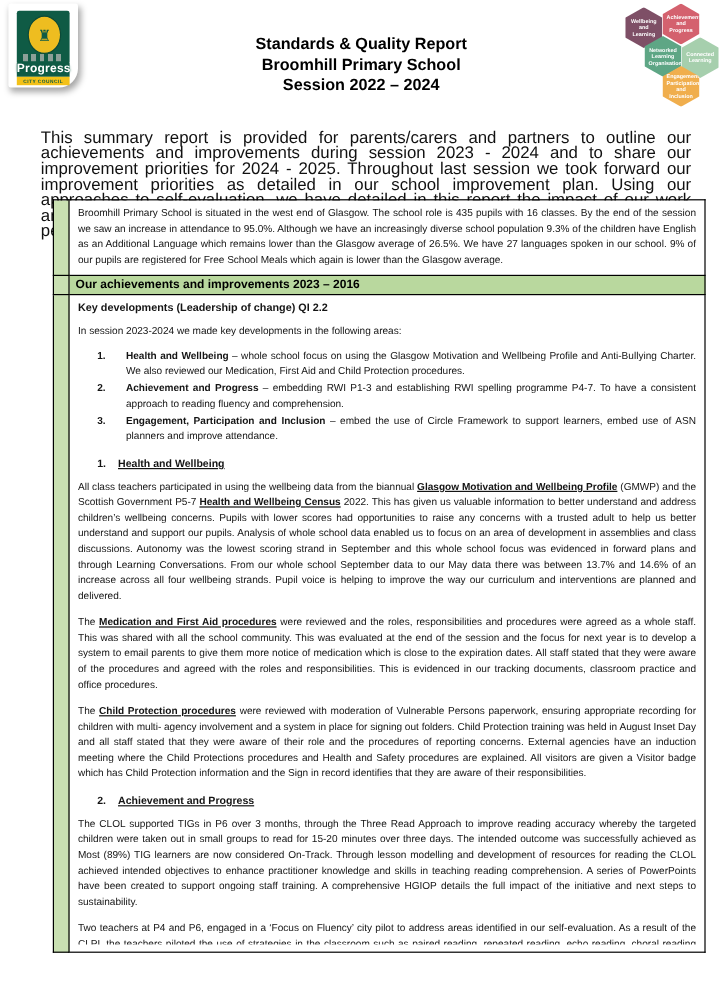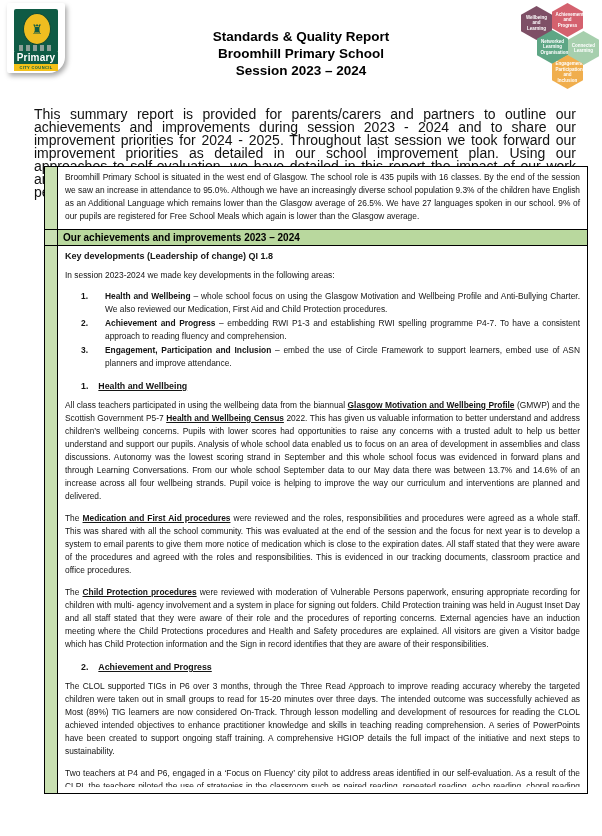--- a/index.html
+++ b/index.html
@@ -68,28 +68,28 @@
 <div class="page">
 
   <div class="hdr-zone">
     <div class="logo">
       <div class="logo-green">
         <div class="logo-oval">
           <div class="logo-crest">♜</div>
         </div>
         <div class="logo-waves"></div>
       </div>
-      <div class="logo-word">Primary</div>
+      <div class="logo-word">Progress</div>
       <div class="logo-band">CITY COUNCIL</div>
     </div>
 
     <div class="title-block">
       <div>Standards &amp; Quality Report</div>
       <div>Broomhill Primary School</div>
-      <div>Session 2023 – 2024</div>
+      <div>Session 2022 – 2024</div>
     </div>
 
     <div class="hex hex1" style="background: rgb(126, 79, 102);">
         <span>Wellbeing and Learning</span>
       </div>
     <div class="hex hex2" style="background: rgb(212, 97, 110);">
         <span>Achievement and Progress</span>
       </div>
     <div class="hex hex3" style="background: rgb(94, 166, 133);">
         <span>Networked Learning Organisation</span>
@@ -105,28 +105,28 @@
   <p class="intro">This summary report is provided for parents/carers and partners to outline our achievements and improvements during session 2023 - 2024 and to share our improvement priorities for 2024 - 2025. Throughout last session we took forward our improvement priorities as detailed in our school improvement plan. Using our approaches to self-evaluation, we have detailed in this report the impact of our work and identified how we plan to continue to improve outcomes for our children and young people.</p>
 
   <table class="tbl">
     <tbody>
     <tr>
       <td class="strip"></td>
       <td class="body-cell">Broomhill Primary School is situated in the west end of Glasgow. The school role is 435 pupils with 16 classes. By the end of the session we saw an increase in attendance to 95.0%. Although we have an increasingly diverse school population 9.3% of the children have English as an Additional Language which remains lower than the Glasgow average of 26.5%. We have 27 languages spoken in our school. 9% of our pupils are registered for Free School Meals which again is lower than the Glasgow average.</td>
     </tr>
     <tr>
       <td class="strip"></td>
-      <td class="sechdr ach-hdr">Our achievements and improvements 2023 – 2024</td>
+      <td class="sechdr ach-hdr">Our achievements and improvements 2023 – 2016</td>
     </tr>
     <tr>
       <td class="strip"></td>
       <td class="body-cell big-cell">
         <div class="big-inner">
 
-          <p class="kd-head">Key developments (Leadership of change) QI 1.8</p>
+          <p class="kd-head">Key developments (Leadership of change) QI 2.2</p>
           <p class="kd-intro">In session 2023-2024 we made key developments in the following areas:</p>
 
           <div class="kd-list">
             <div class="kd-item">
               <span class="kd-num">1.</span><span class="kd-title">Health and Wellbeing</span><span> – whole school focus on using the Glasgow Motivation and Wellbeing Profile and Anti-Bullying Charter. We also reviewed our Medication, First Aid and Child Protection procedures.</span>
             </div>
             <div class="kd-item">
               <span class="kd-num">2.</span><span class="kd-title">Achievement and Progress</span><span> – embedding RWI P1-3 and establishing RWI spelling programme P4-7. To have a consistent approach to reading fluency and comprehension.</span>
             </div>
             <div class="kd-item">

